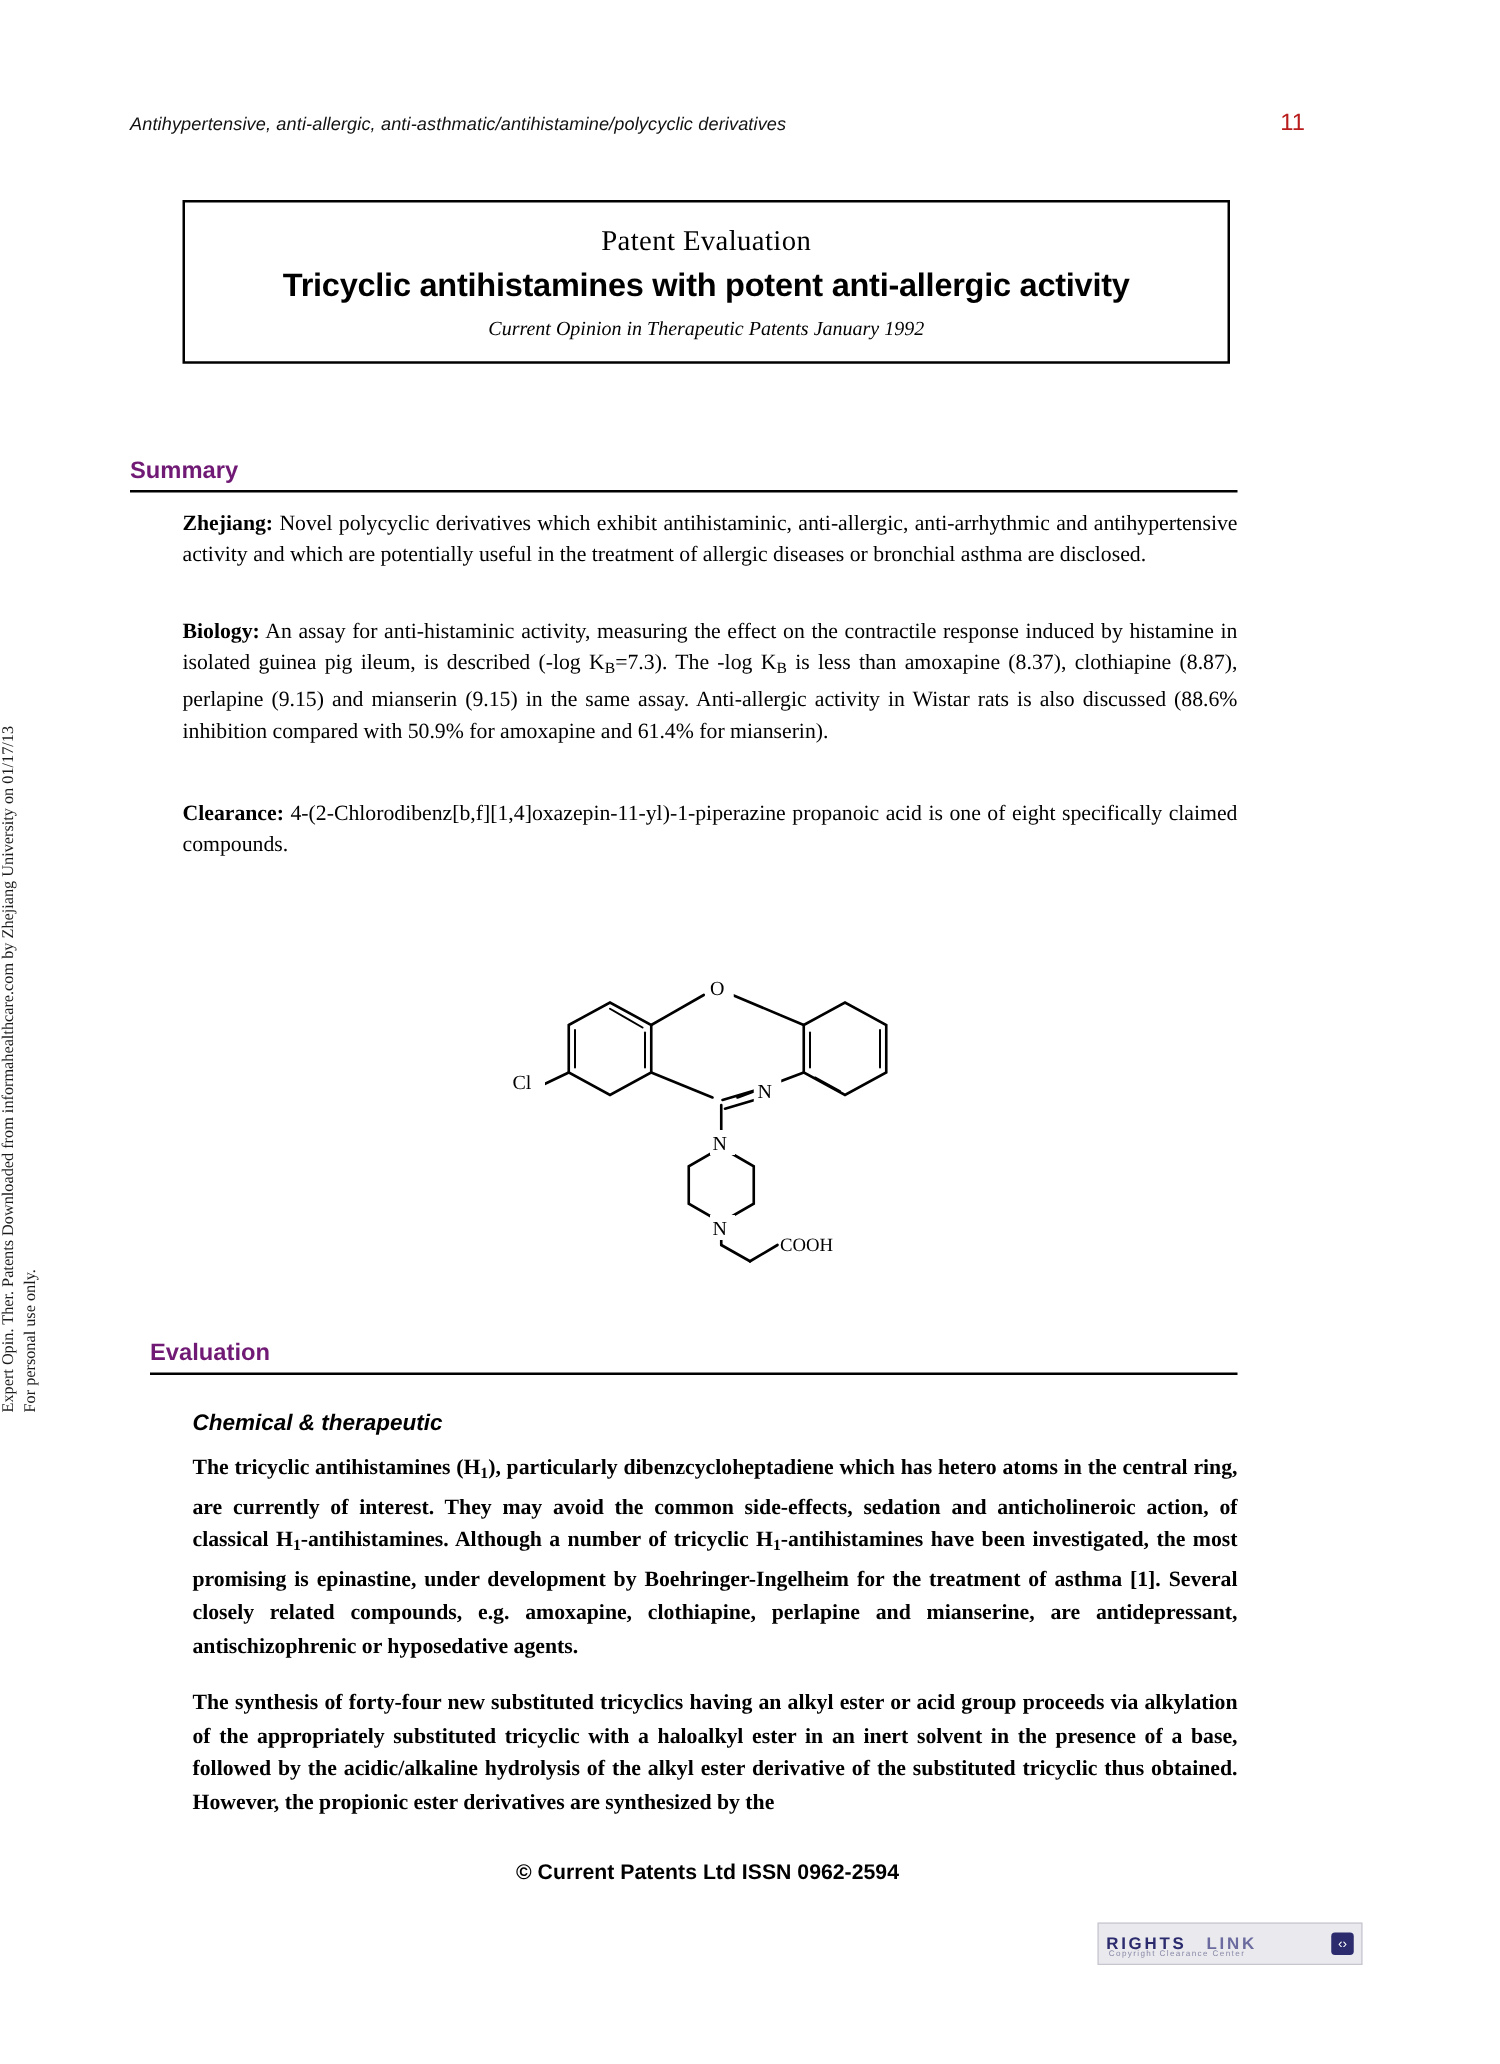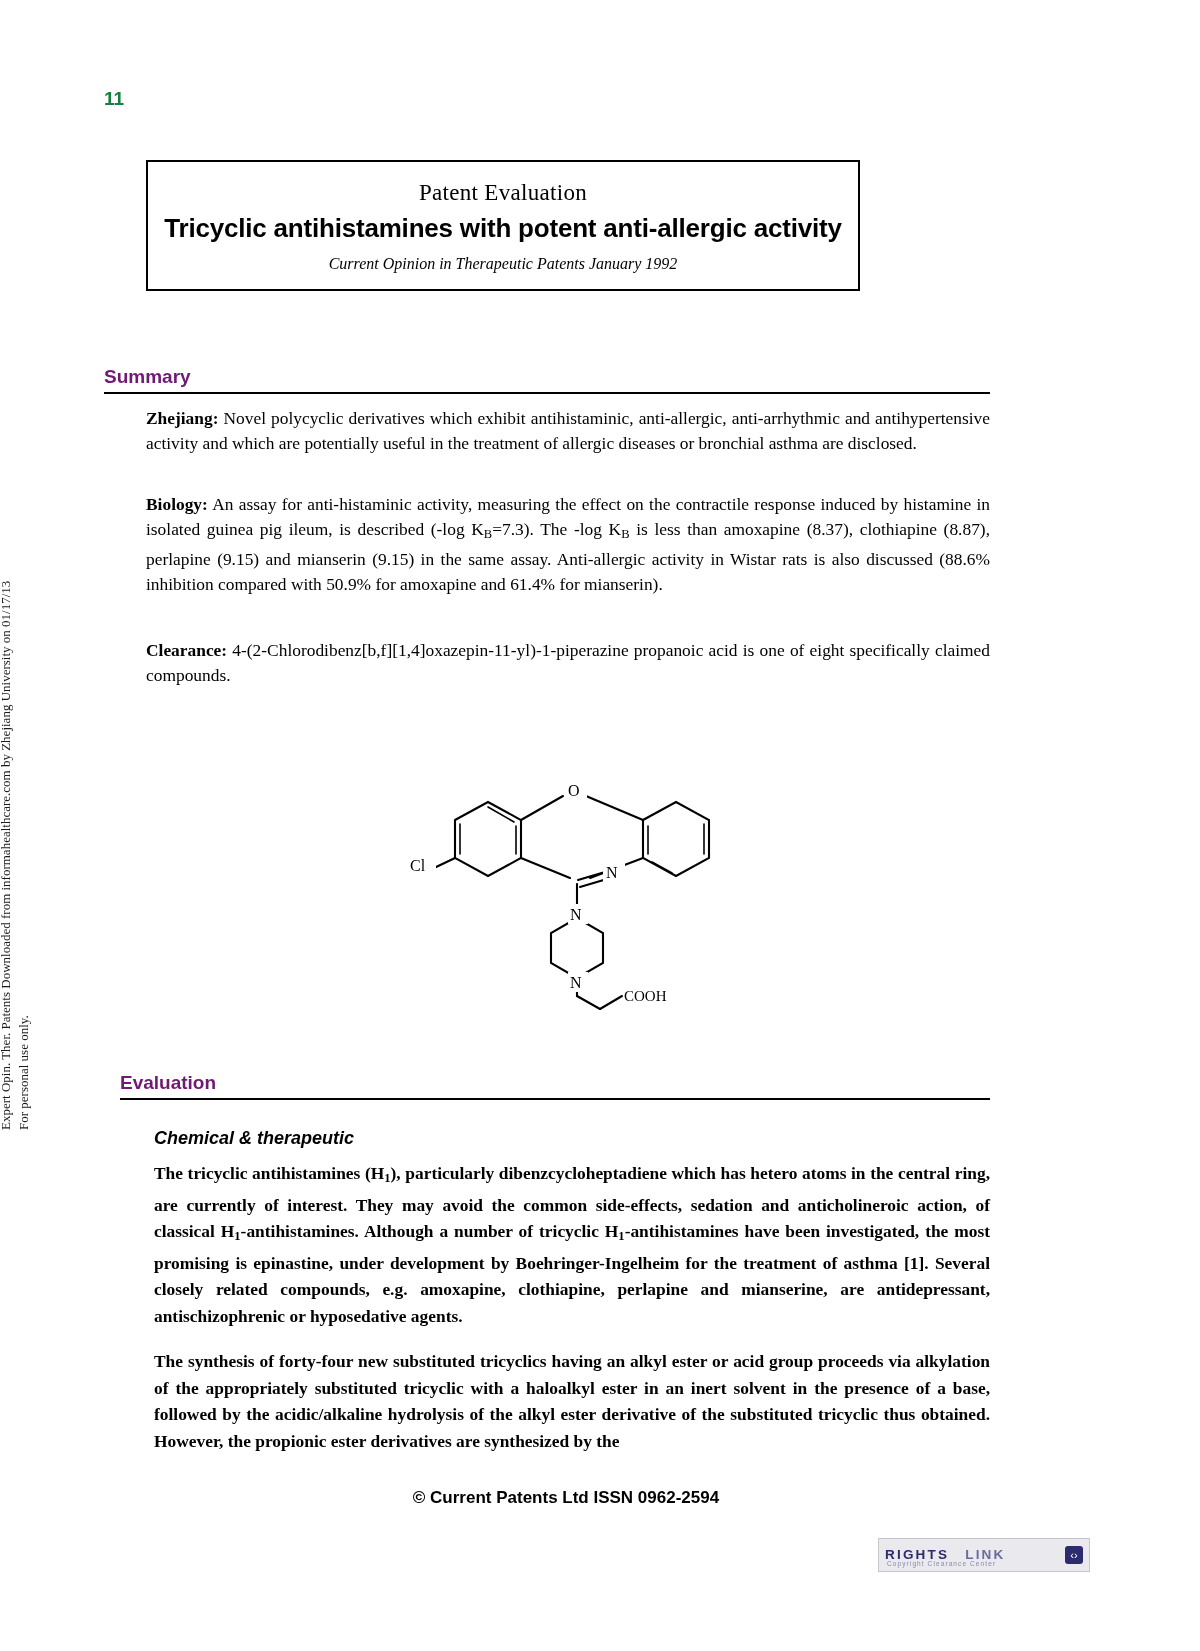--- a/index.html
+++ b/index.html
@@ -32,23 +32,23 @@
   }
   .runhead-title {
     font-family: "Liberation Sans", sans-serif;
     font-style: italic;
     font-size: 14.5px;
     letter-spacing: 0.1px;
     color: #111;
   }
   .runhead-page {
     font-family: "Liberation Sans", sans-serif;
-    font-weight: bold;
+    font-weight: normal;
     font-size: 19px;
-    color: #15803d;
+    color: #b91c1c;
   }
 
   
   .sidebar-text {
     position: absolute;
     left: -10px;
     top: 430px;
     width: 720px;
     transform: rotate(-90deg);
     transform-origin: 0 0;
@@ -71,21 +71,21 @@
     top: 26px;
     width: 700px;
     text-align: left;
   }
 
   
   .titlebox {
     position: absolute;
     left: 146px;
     top: 160px;
-    width: 714px;
+    width: 838px;
     border: 2px solid #000;
     box-sizing: border-box;
     padding: 18px 10px 16px;
     text-align: center;
   }
   .tb-line1 {
     font-size: 23px;
     letter-spacing: 0.3px;
     margin-bottom: 7px;
   }
@@ -235,20 +235,21 @@
     justify-content: center;
     font-family: "Liberation Sans", sans-serif;
   }
 </style>
 </head>
 <body>
 
 <div class="page">
 
   <div class="runhead">
+    <div class="runhead-title">Antihypertensive, anti-allergic, anti-asthmatic/antihistamine/polycyclic derivatives</div>
     <div class="runhead-page">11</div>
   </div>
 
   <div class="sidebar-text">
     <div class="sidebar-line l1">Expert Opin. Ther. Patents Downloaded from informahealthcare.com by Zhejiang University on 01/17/13</div>
     <div class="sidebar-line l2">For personal use only.</div>
   </div>
 
   <div class="titlebox">
     <div class="tb-line1">Patent Evaluation</div>

